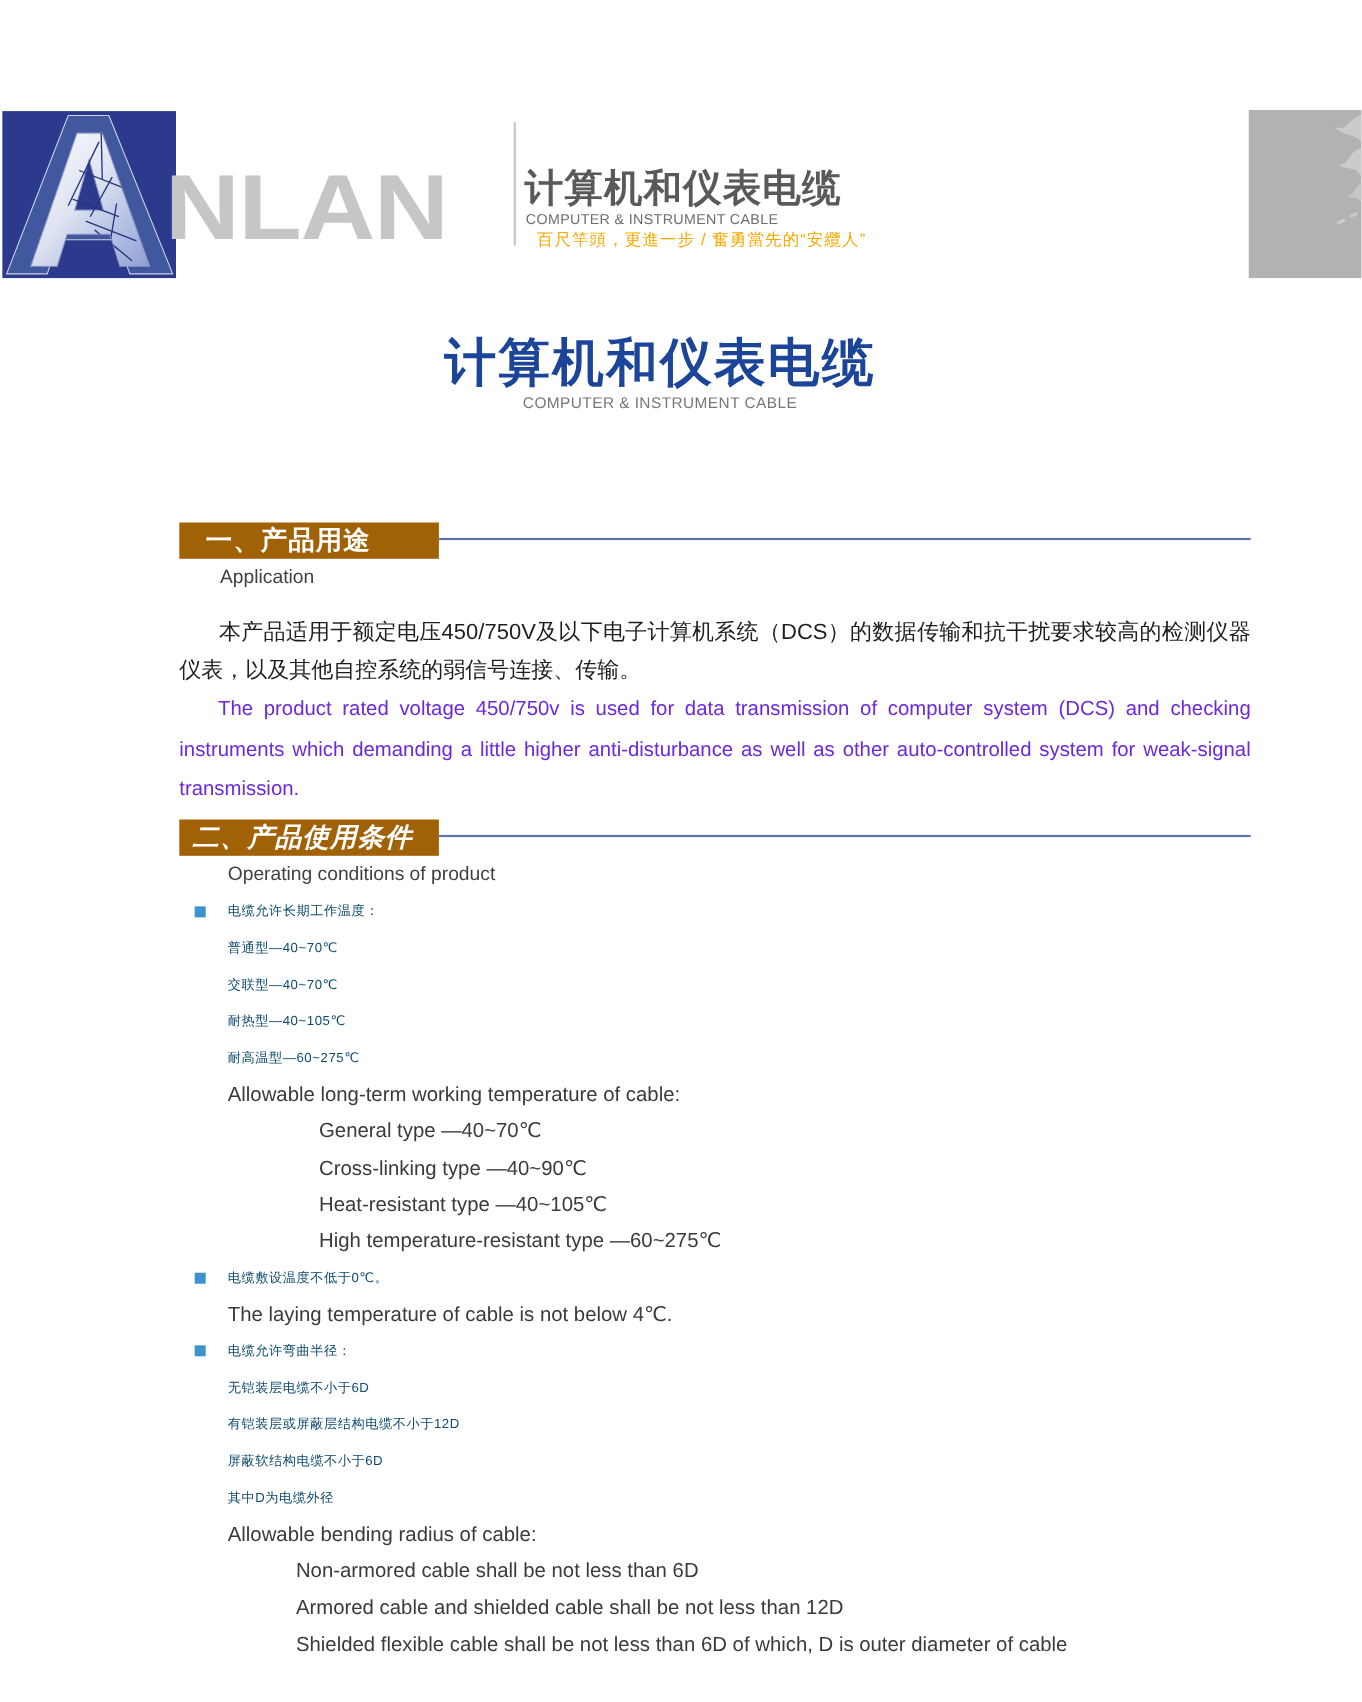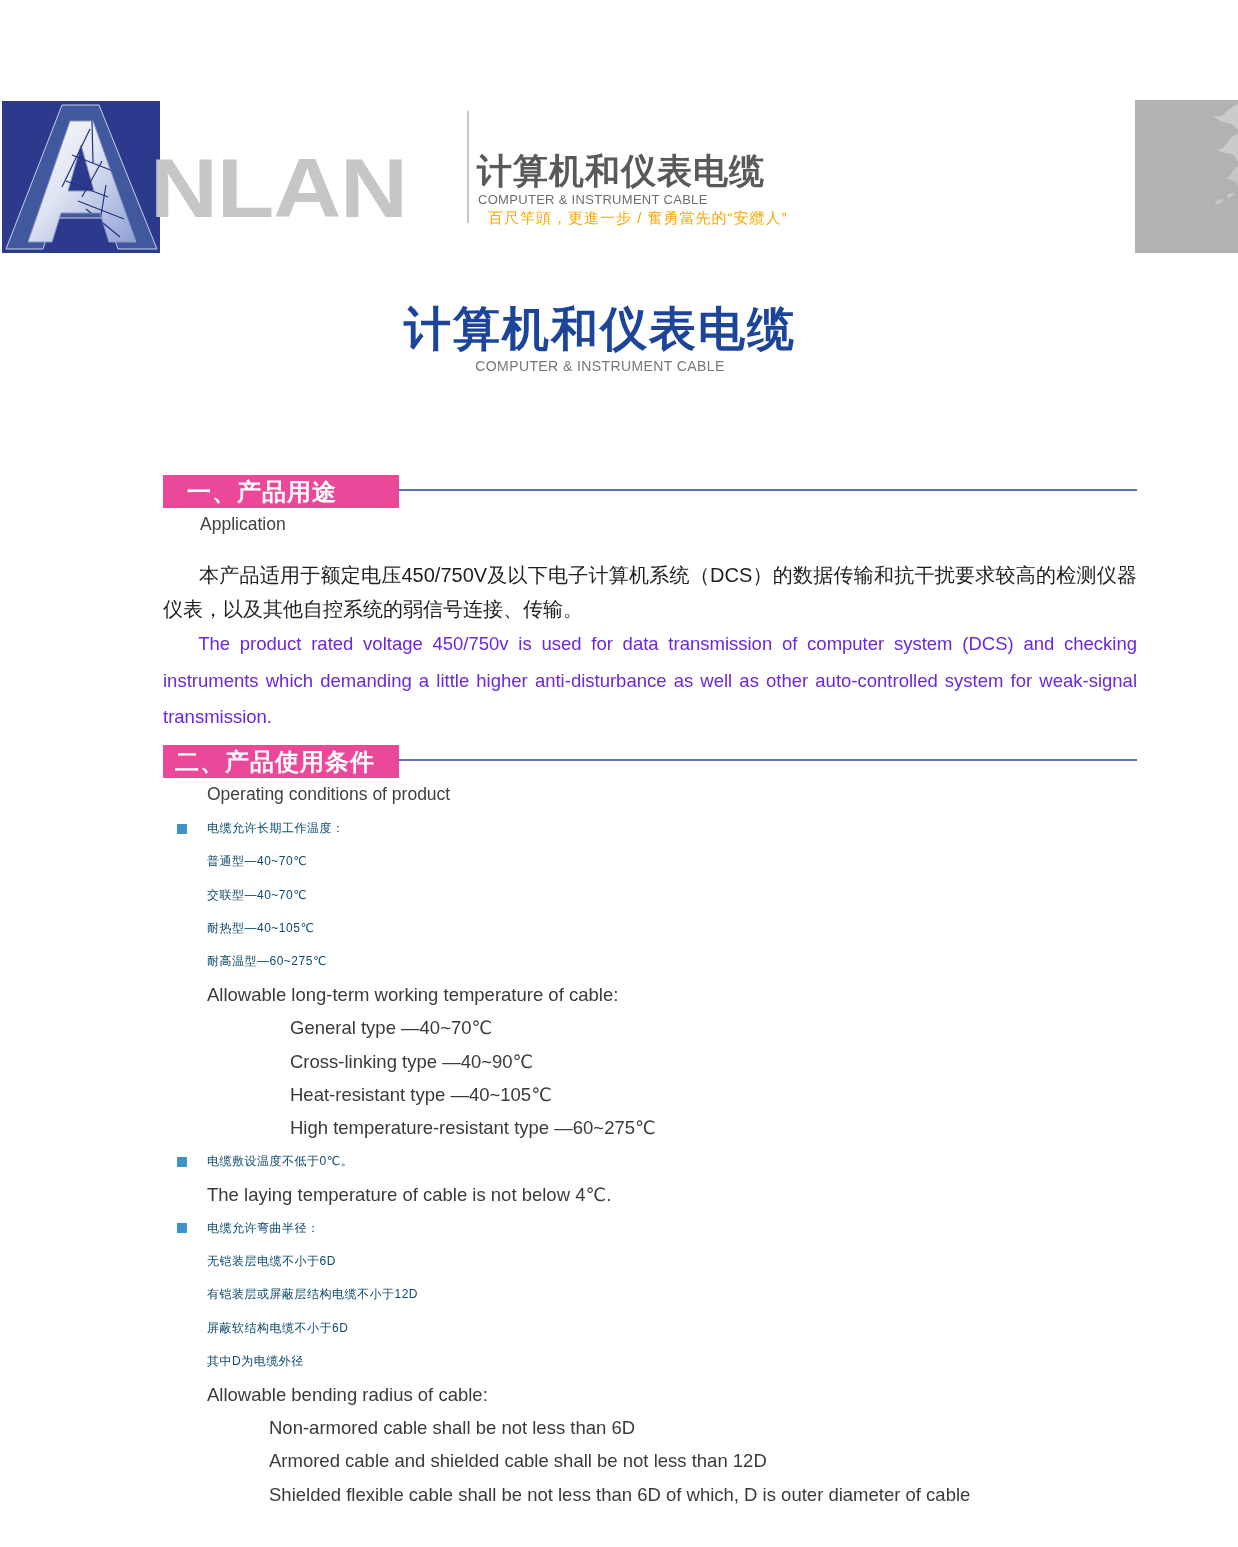--- a/index.html
+++ b/index.html
@@ -21,24 +21,24 @@
                 color:#f7a800; letter-spacing:1px; }
   .gray-box { position:absolute; left:1135px; top:100px; width:103px; height:153px; }
 
   
   .page-title-cn { position:absolute; left:0; top:298px; width:1200px; text-align:center;
                    font-size:47px; font-weight:bold; color:#1c459a; letter-spacing:2px; }
   .page-title-en { position:absolute; left:0; top:358px; width:1200px; text-align:center;
                    font-size:14px; color:#76777a; letter-spacing:0.4px; }
 
   
-  .sec-bar { position:absolute; width:236px; height:33px; background:#ec4899; color:#ffffff;
+  .sec-bar { position:absolute; width:236px; height:33px; background:#a16207; color:#ffffff;
              font-size:24px; font-weight:bold; letter-spacing:1px; line-height:33px; }
   .sec-bar.s1 { left:163px; top:475px; padding-left:24px; }
-  .sec-bar.s2 { left:163px; top:745px; padding-left:12px; }
+  .sec-bar.s2 { left:163px; top:745px; padding-left:12px;font-style:italic; }
   .sec-line { position:absolute; left:399px; width:738px; height:2px; background:#5b76ac; }
   .sec-line.s1 { top:489px; }
   .sec-line.s2 { top:759px; }
   .sub-label { position:absolute; font-size:17.5px; color:#414042; }
   .sub-label.s1 { left:200px; top:514px; }
   .sub-label.s2 { left:207px; top:784px; }
 
   
   .para-cn { position:absolute; left:163px; top:558px; width:974px; font-size:20px;
              color:#1f1e1e; line-height:34px; text-align:justify; text-indent:1.8em; }

